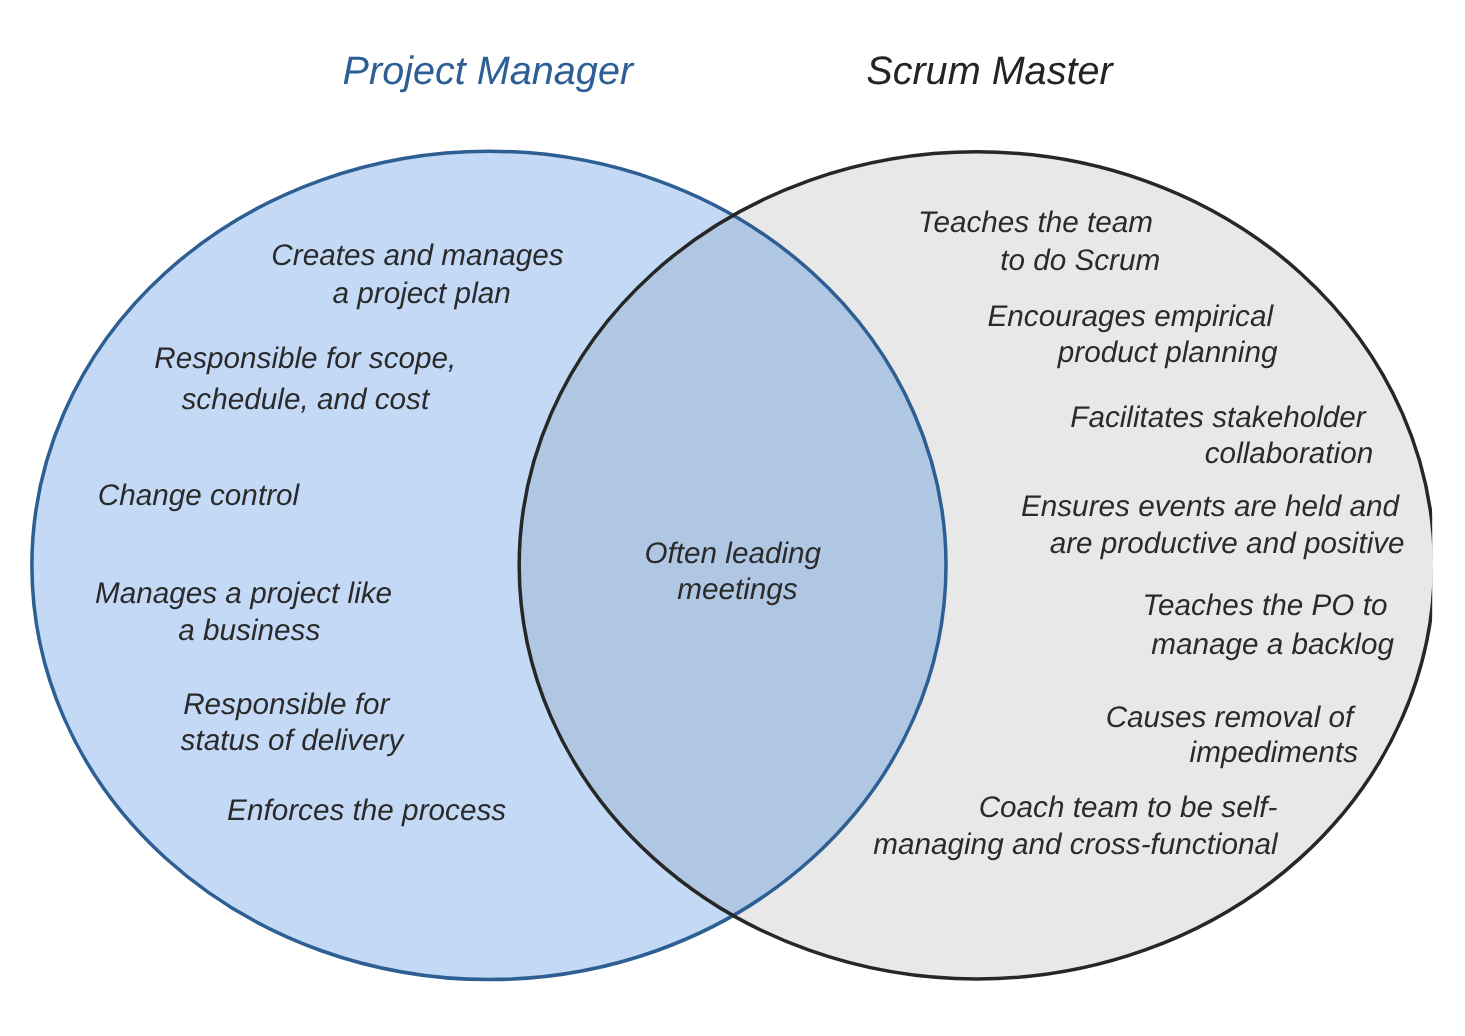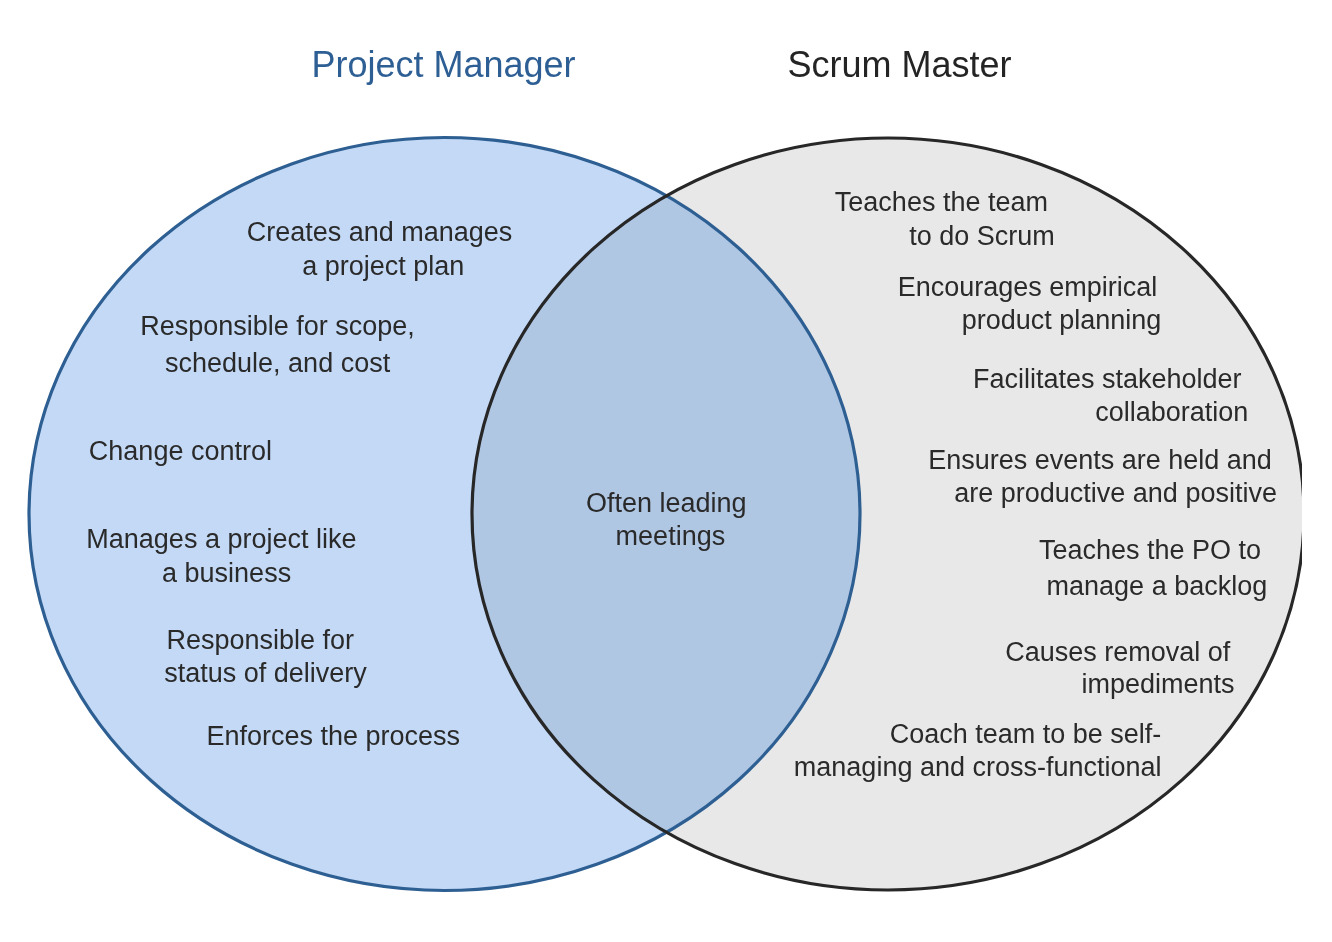--- a/index.html
+++ b/index.html
@@ -1,16 +1,16 @@
 <!DOCTYPE html>
 <html><head>
 <meta charset="utf-8">
 <style>
 html,body{margin:0;padding:0;background:#ffffff;}
-#stage{position:relative;width:1302px;height:942px;overflow:hidden;}
+#stage{position:relative;width:1302px;height:942px;overflow:hidden;font-style:italic;}
 svg{position:absolute;left:0;top:0;}
 text{font-family:"Liberation Sans",sans-serif;fill:#2a2a2a;}
 .b{font-size:27px;}
 .t{font-size:36px;}
 </style>
 </head>
 <body>
 <div id="stage">
 <svg width="1332" height="942" viewBox="0 0 1332 942">
   <defs>

